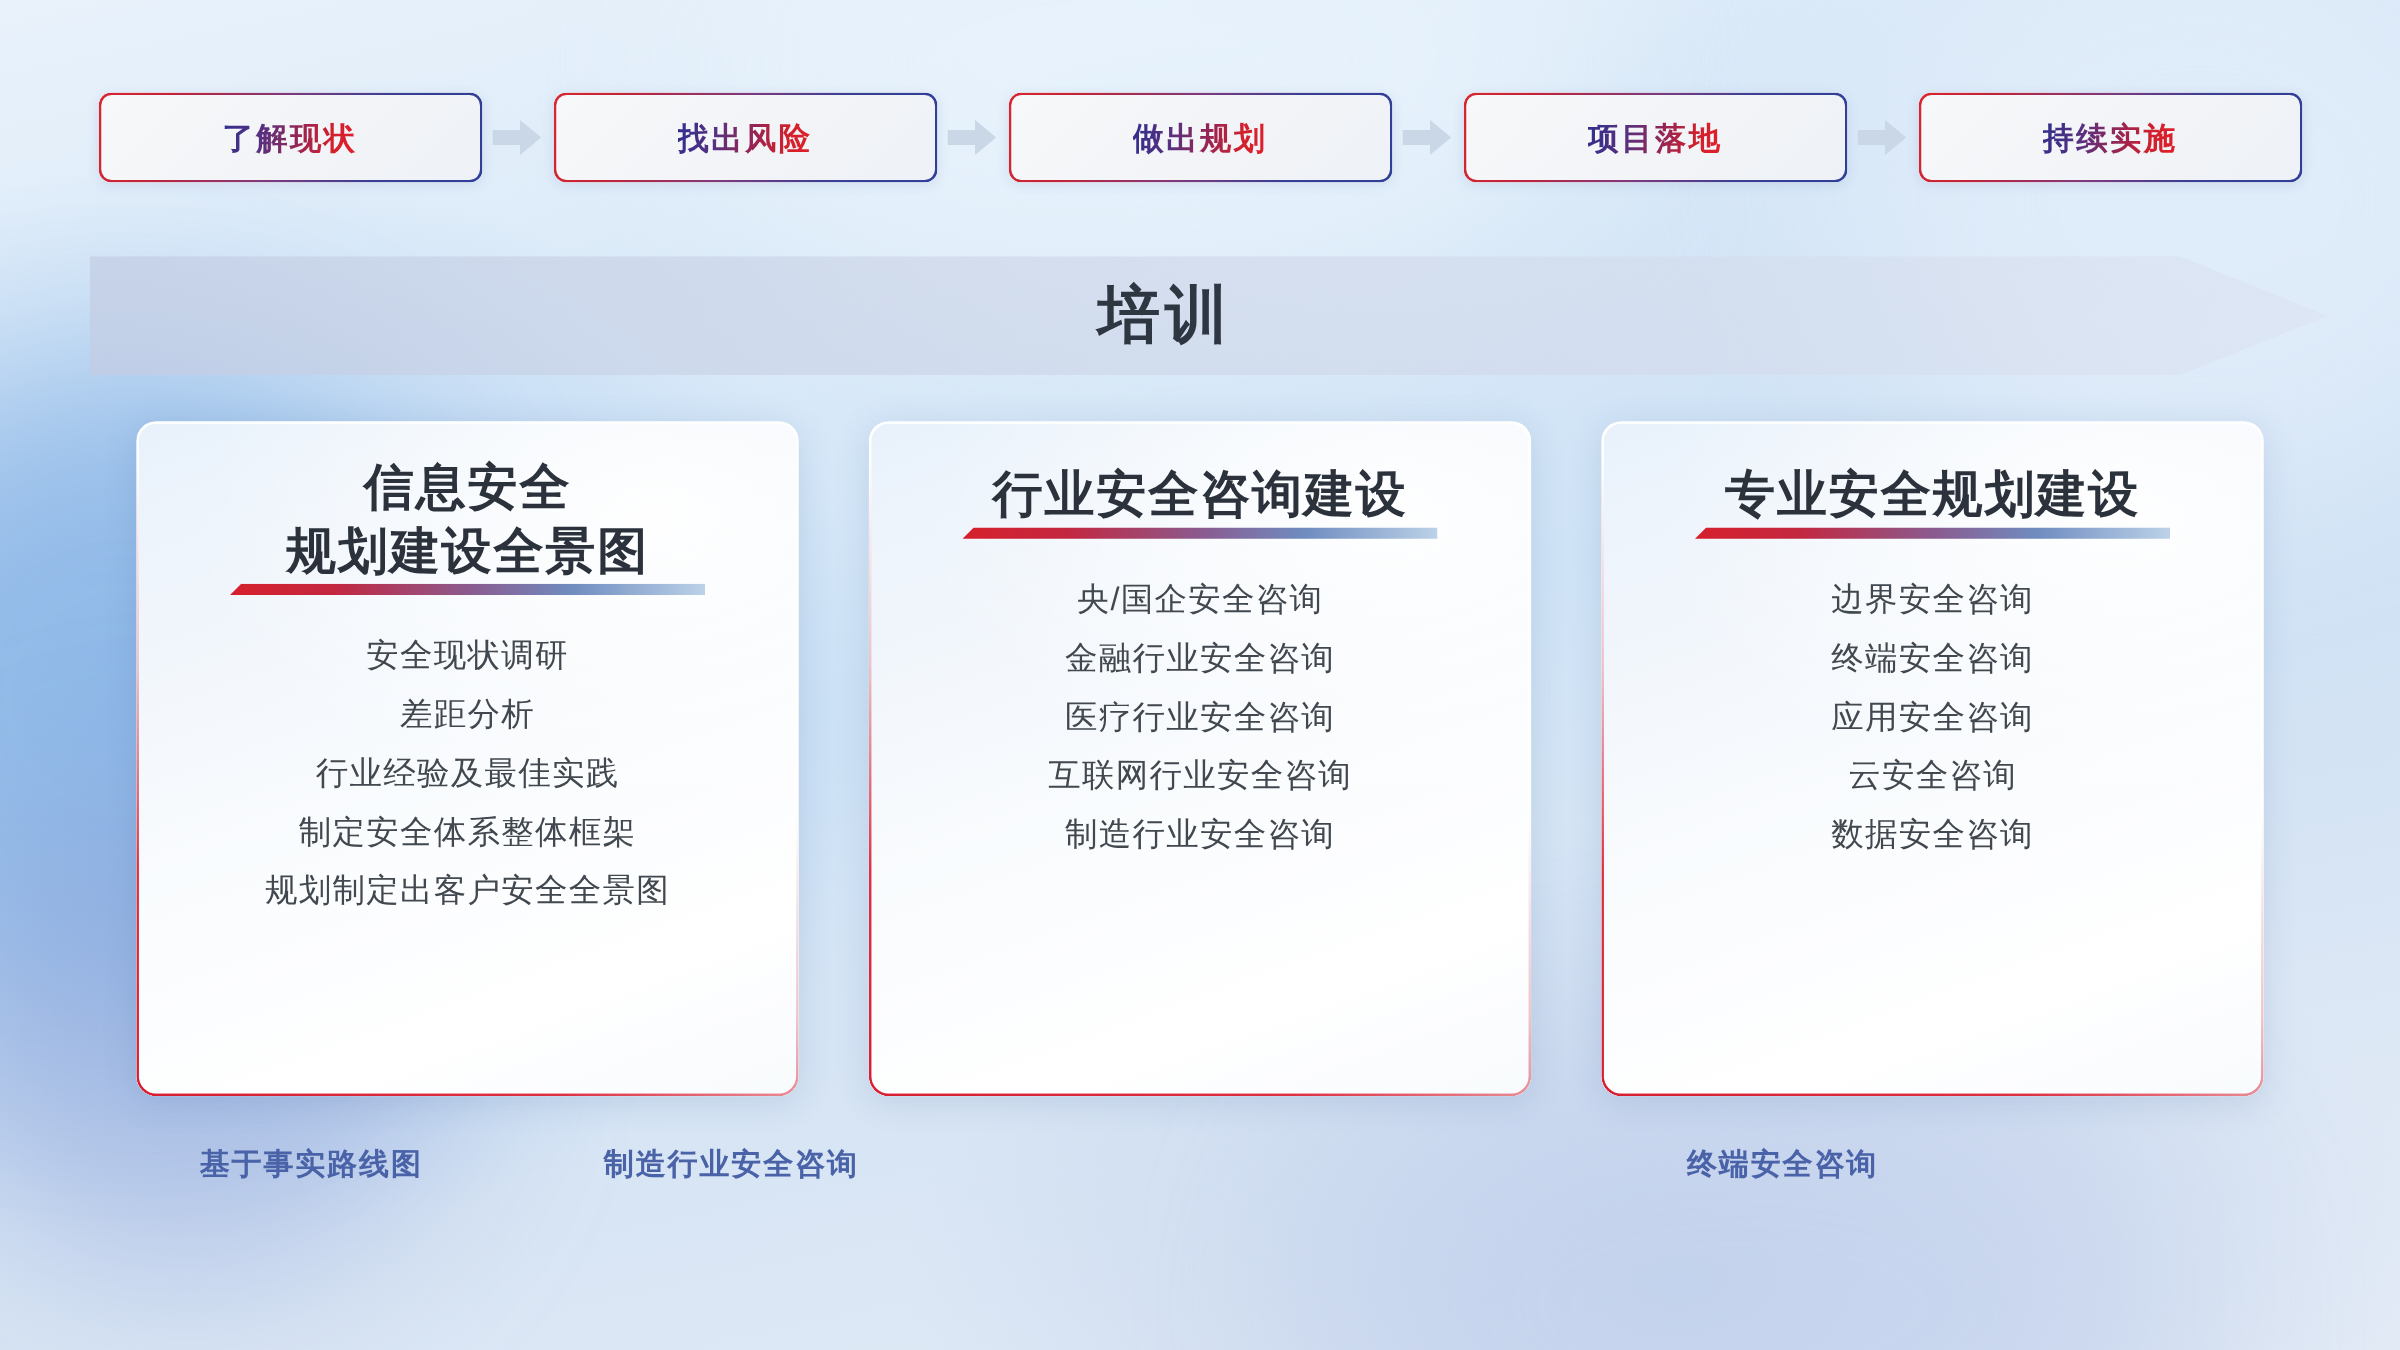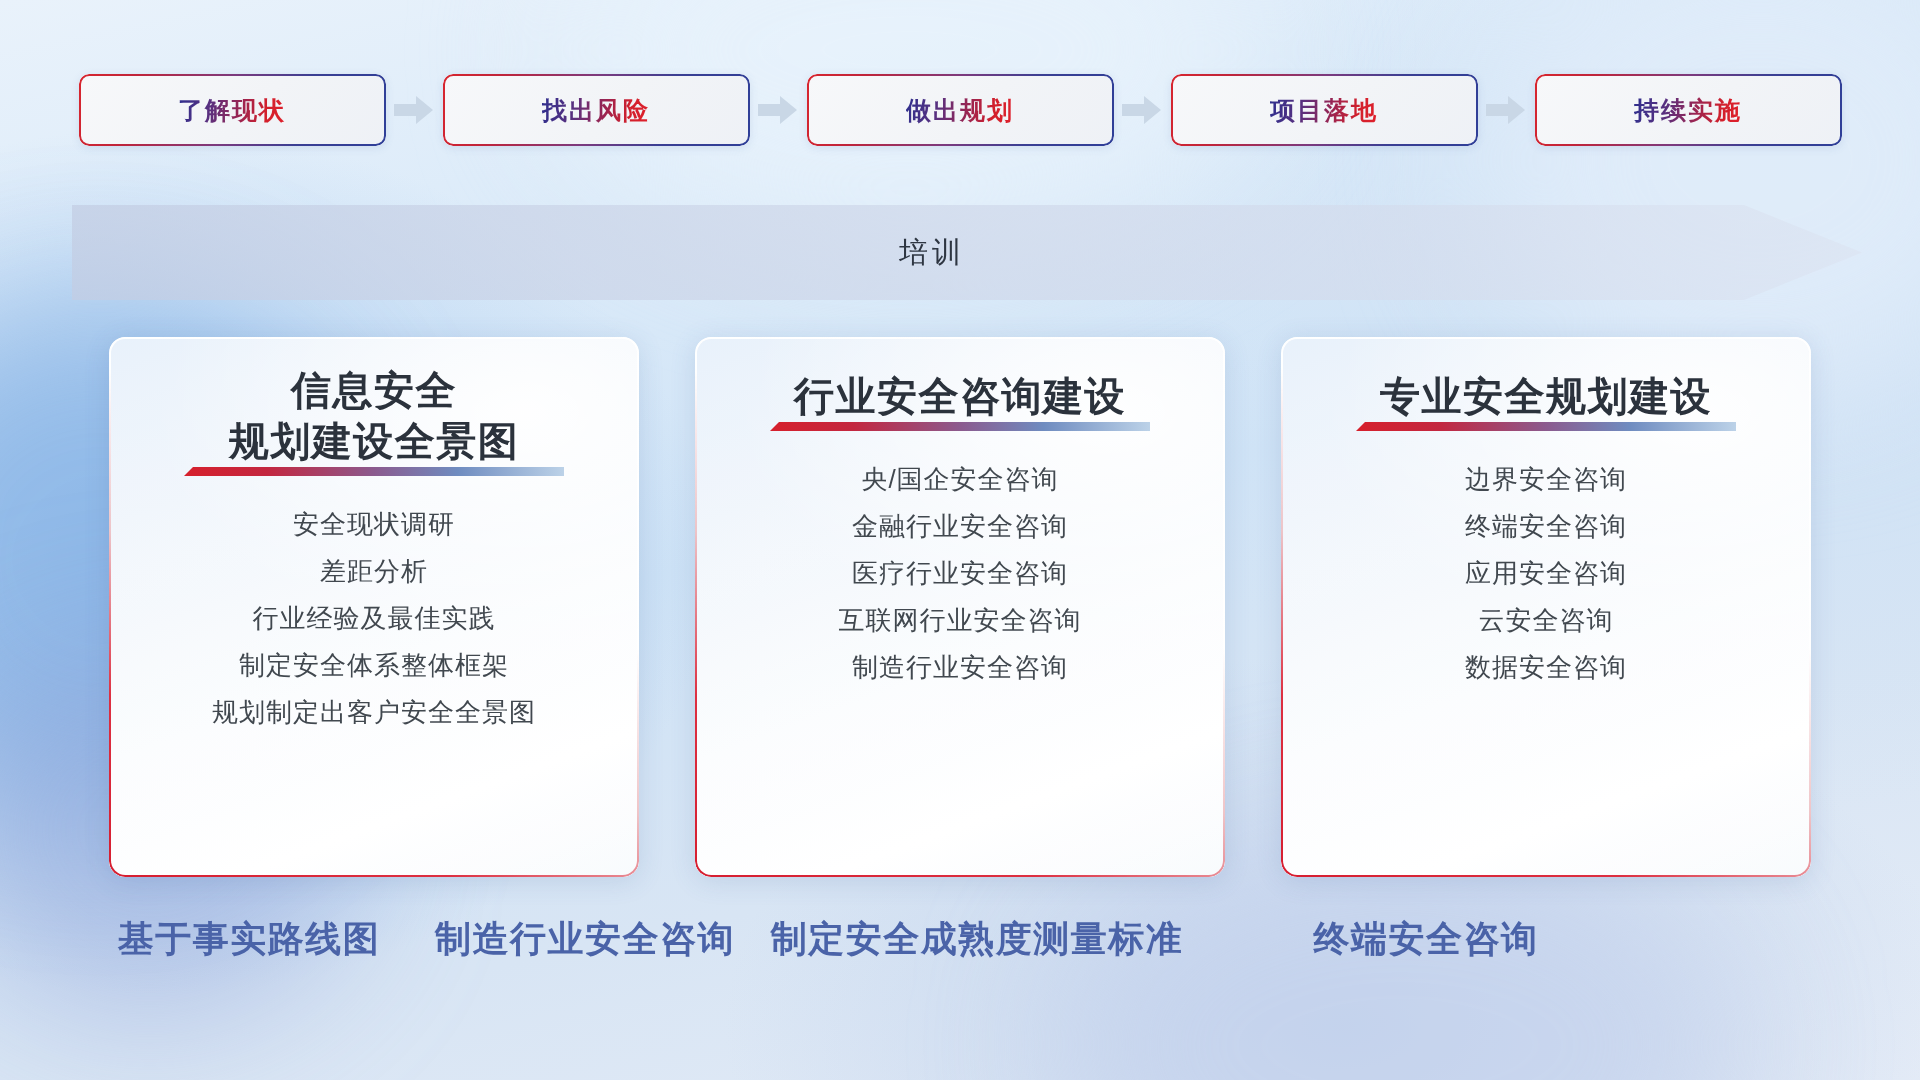--- a/index.html
+++ b/index.html
@@ -102,22 +102,22 @@
     z-index: 4;
   }
   .training-band svg { display: block; width: 100%; height: 100%; }
   .training-text {
     position: absolute;
     left: 0; top: 0;
     width: 1720px; height: 95px;
     display: flex;
     align-items: center;
     justify-content: center;
-    font-size: 29px;
-    font-weight: 400;
+    font-size: 50px;
+    font-weight: 700;
     color: #2e3642;
     letter-spacing: 4px;
   }
 
   
   .cards {
     position: absolute;
     left: 0; top: 337px;
     width: 1920px;
     display: flex;
@@ -210,21 +210,21 @@
   .captions {
     position: absolute;
     left: 0; top: 915px;
     width: 1920px;
     height: 40px;
     z-index: 6;
   }
   .caption {
     position: absolute;
     top: 0;
-    font-size: 36px;
+    font-size: 24px;
     font-weight: 700;
     color: #4a63a8;
     letter-spacing: 1.5px;
     white-space: nowrap;
     transform: translateX(-50%);
   }
 </style>
 </head>
 <body>
 
@@ -381,15 +381,14 @@
       <li>云安全咨询</li>
       <li>数据安全咨询</li>
     </ul>
   </div>
 
 </div>
 
 <div class="captions">
   <div class="caption" style="left:249px">基于事实路线图</div>
   <div class="caption" style="left:585px">制造行业安全咨询</div>
-  <div class="caption" style="left:977px">制定安全成熟度测量标准</div>
   <div class="caption" style="left:1426px">终端安全咨询</div>
 </div>
 
 </body></html>

